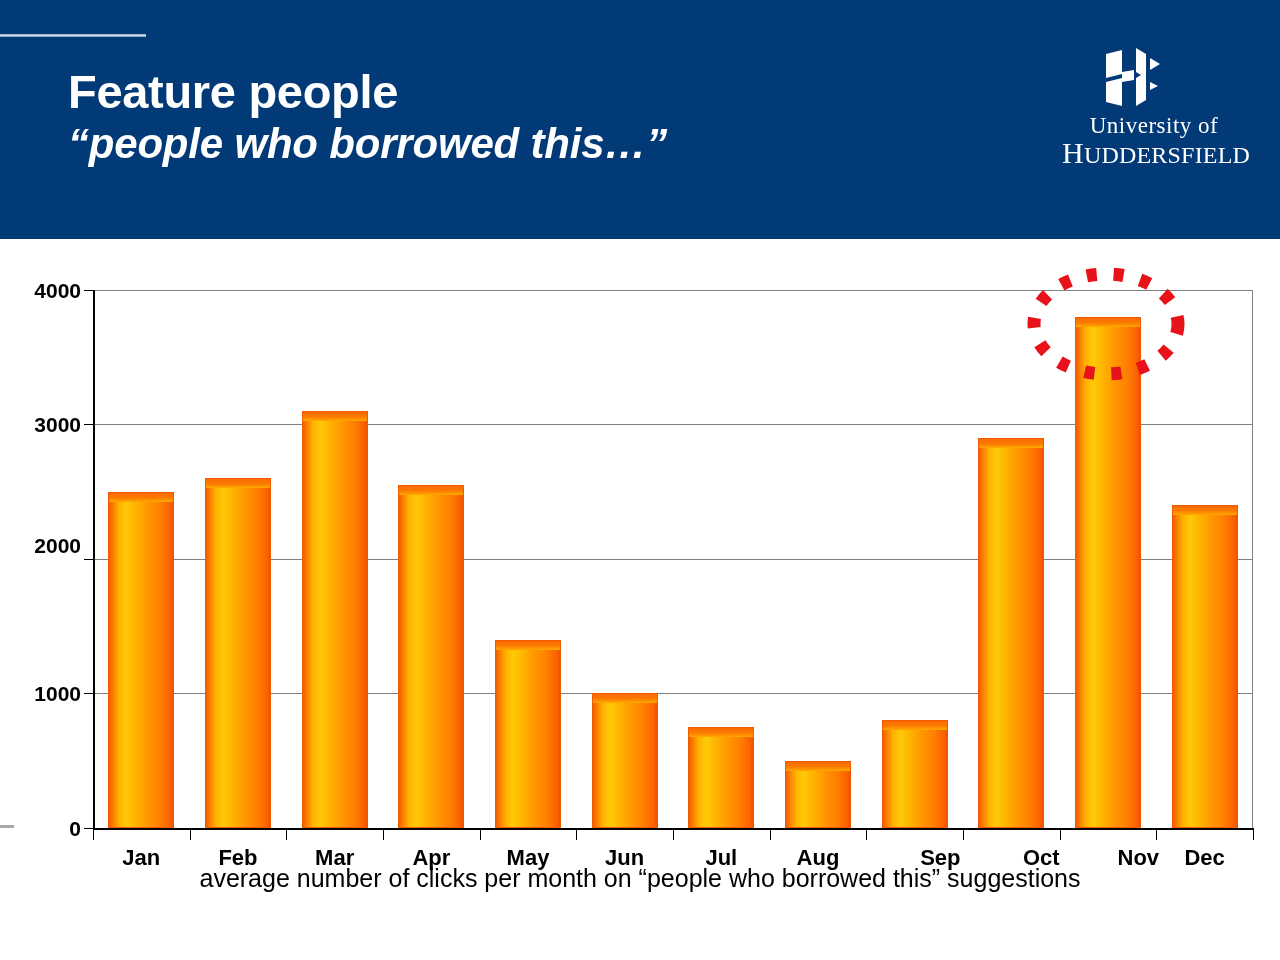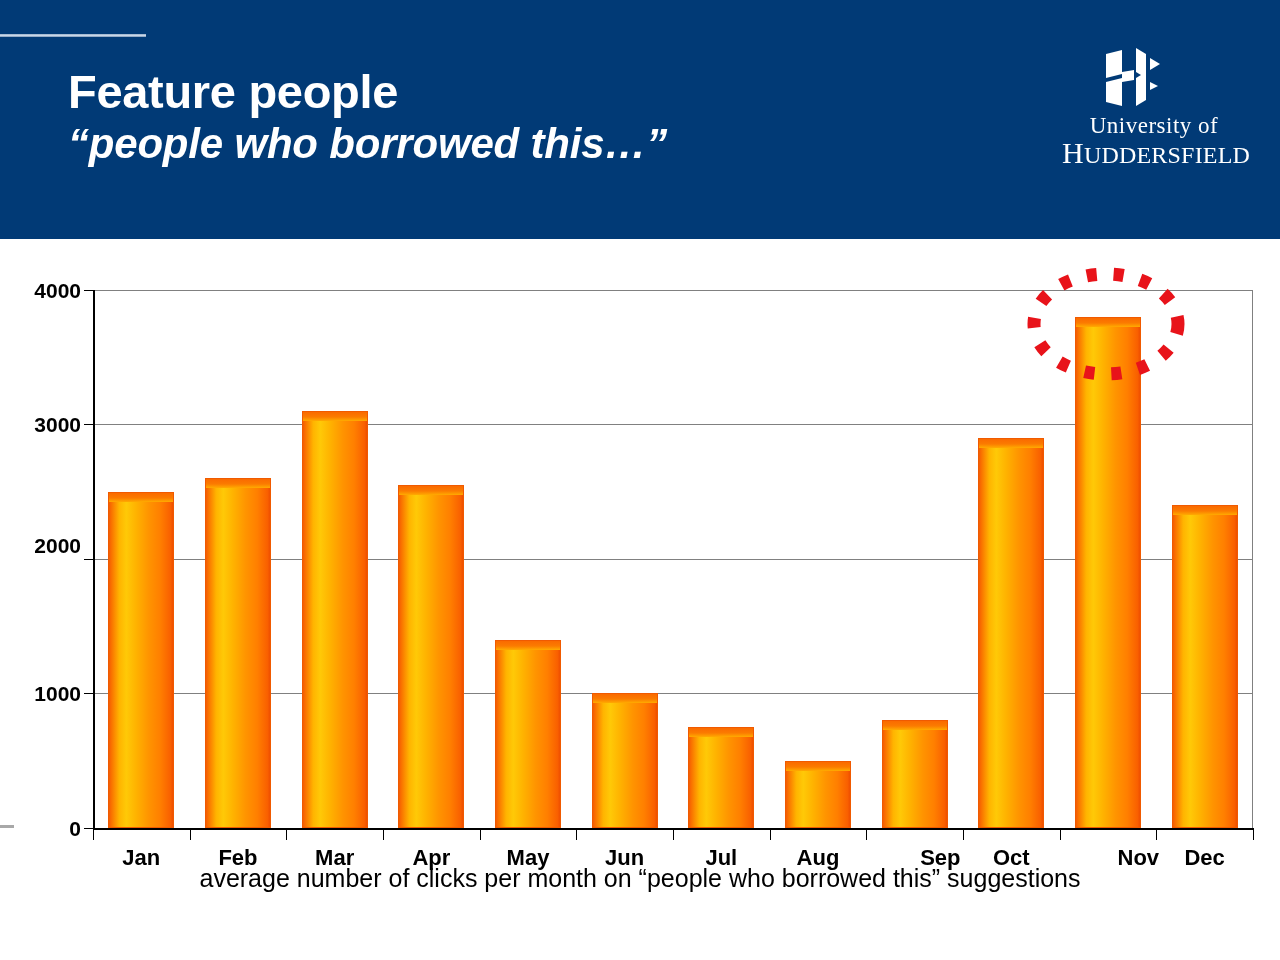--- a/index.html
+++ b/index.html
@@ -428,21 +428,21 @@
     <div class="xlabels" id="xlabels">
         <div class="xlabel" style="left: 0px; width: 96.6667px;">Jan</div>
         <div class="xlabel" style="left: 96.6667px; width: 96.6667px;">Feb</div>
         <div class="xlabel" style="left: 193.333px; width: 96.6667px;">Mar</div>
         <div class="xlabel" style="left: 290px; width: 96.6667px;">Apr</div>
         <div class="xlabel" style="left: 386.667px; width: 96.6667px;">May</div>
         <div class="xlabel" style="left: 483.333px; width: 96.6667px;">Jun</div>
         <div class="xlabel" style="left: 580px; width: 96.6667px;">Jul</div>
         <div class="xlabel" style="left: 676.667px; width: 96.6667px;">Aug</div>
         <div class="xlabel" style="left: 799px; width: 96.6667px;">Sep</div>
-        <div class="xlabel" style="left: 870px; width: 96.6667px;">Oct</div>
+        <div class="xlabel" style="left: 870px; width: 96.6667px; text-align: right;">Oct</div>
         <div class="xlabel" style="left: 997px; width: 96.6667px;">Nov</div>
         <div class="xlabel" style="left: 1063.33px; width: 96.6667px;">Dec</div>
       </div>
 
     <div class="caption">average number of clicks per month on “people who borrowed this” suggestions</div>
   </div>
 
   <div class="highlight">
     <svg width="168" height="122" viewBox="0 0 168 122" xmlns="http://www.w3.org/2000/svg">
       <ellipse cx="84" cy="61" rx="72" ry="50" fill="none" stroke="#e8131a" stroke-width="13" stroke-dasharray="10 17" stroke-linecap="butt"></ellipse>

